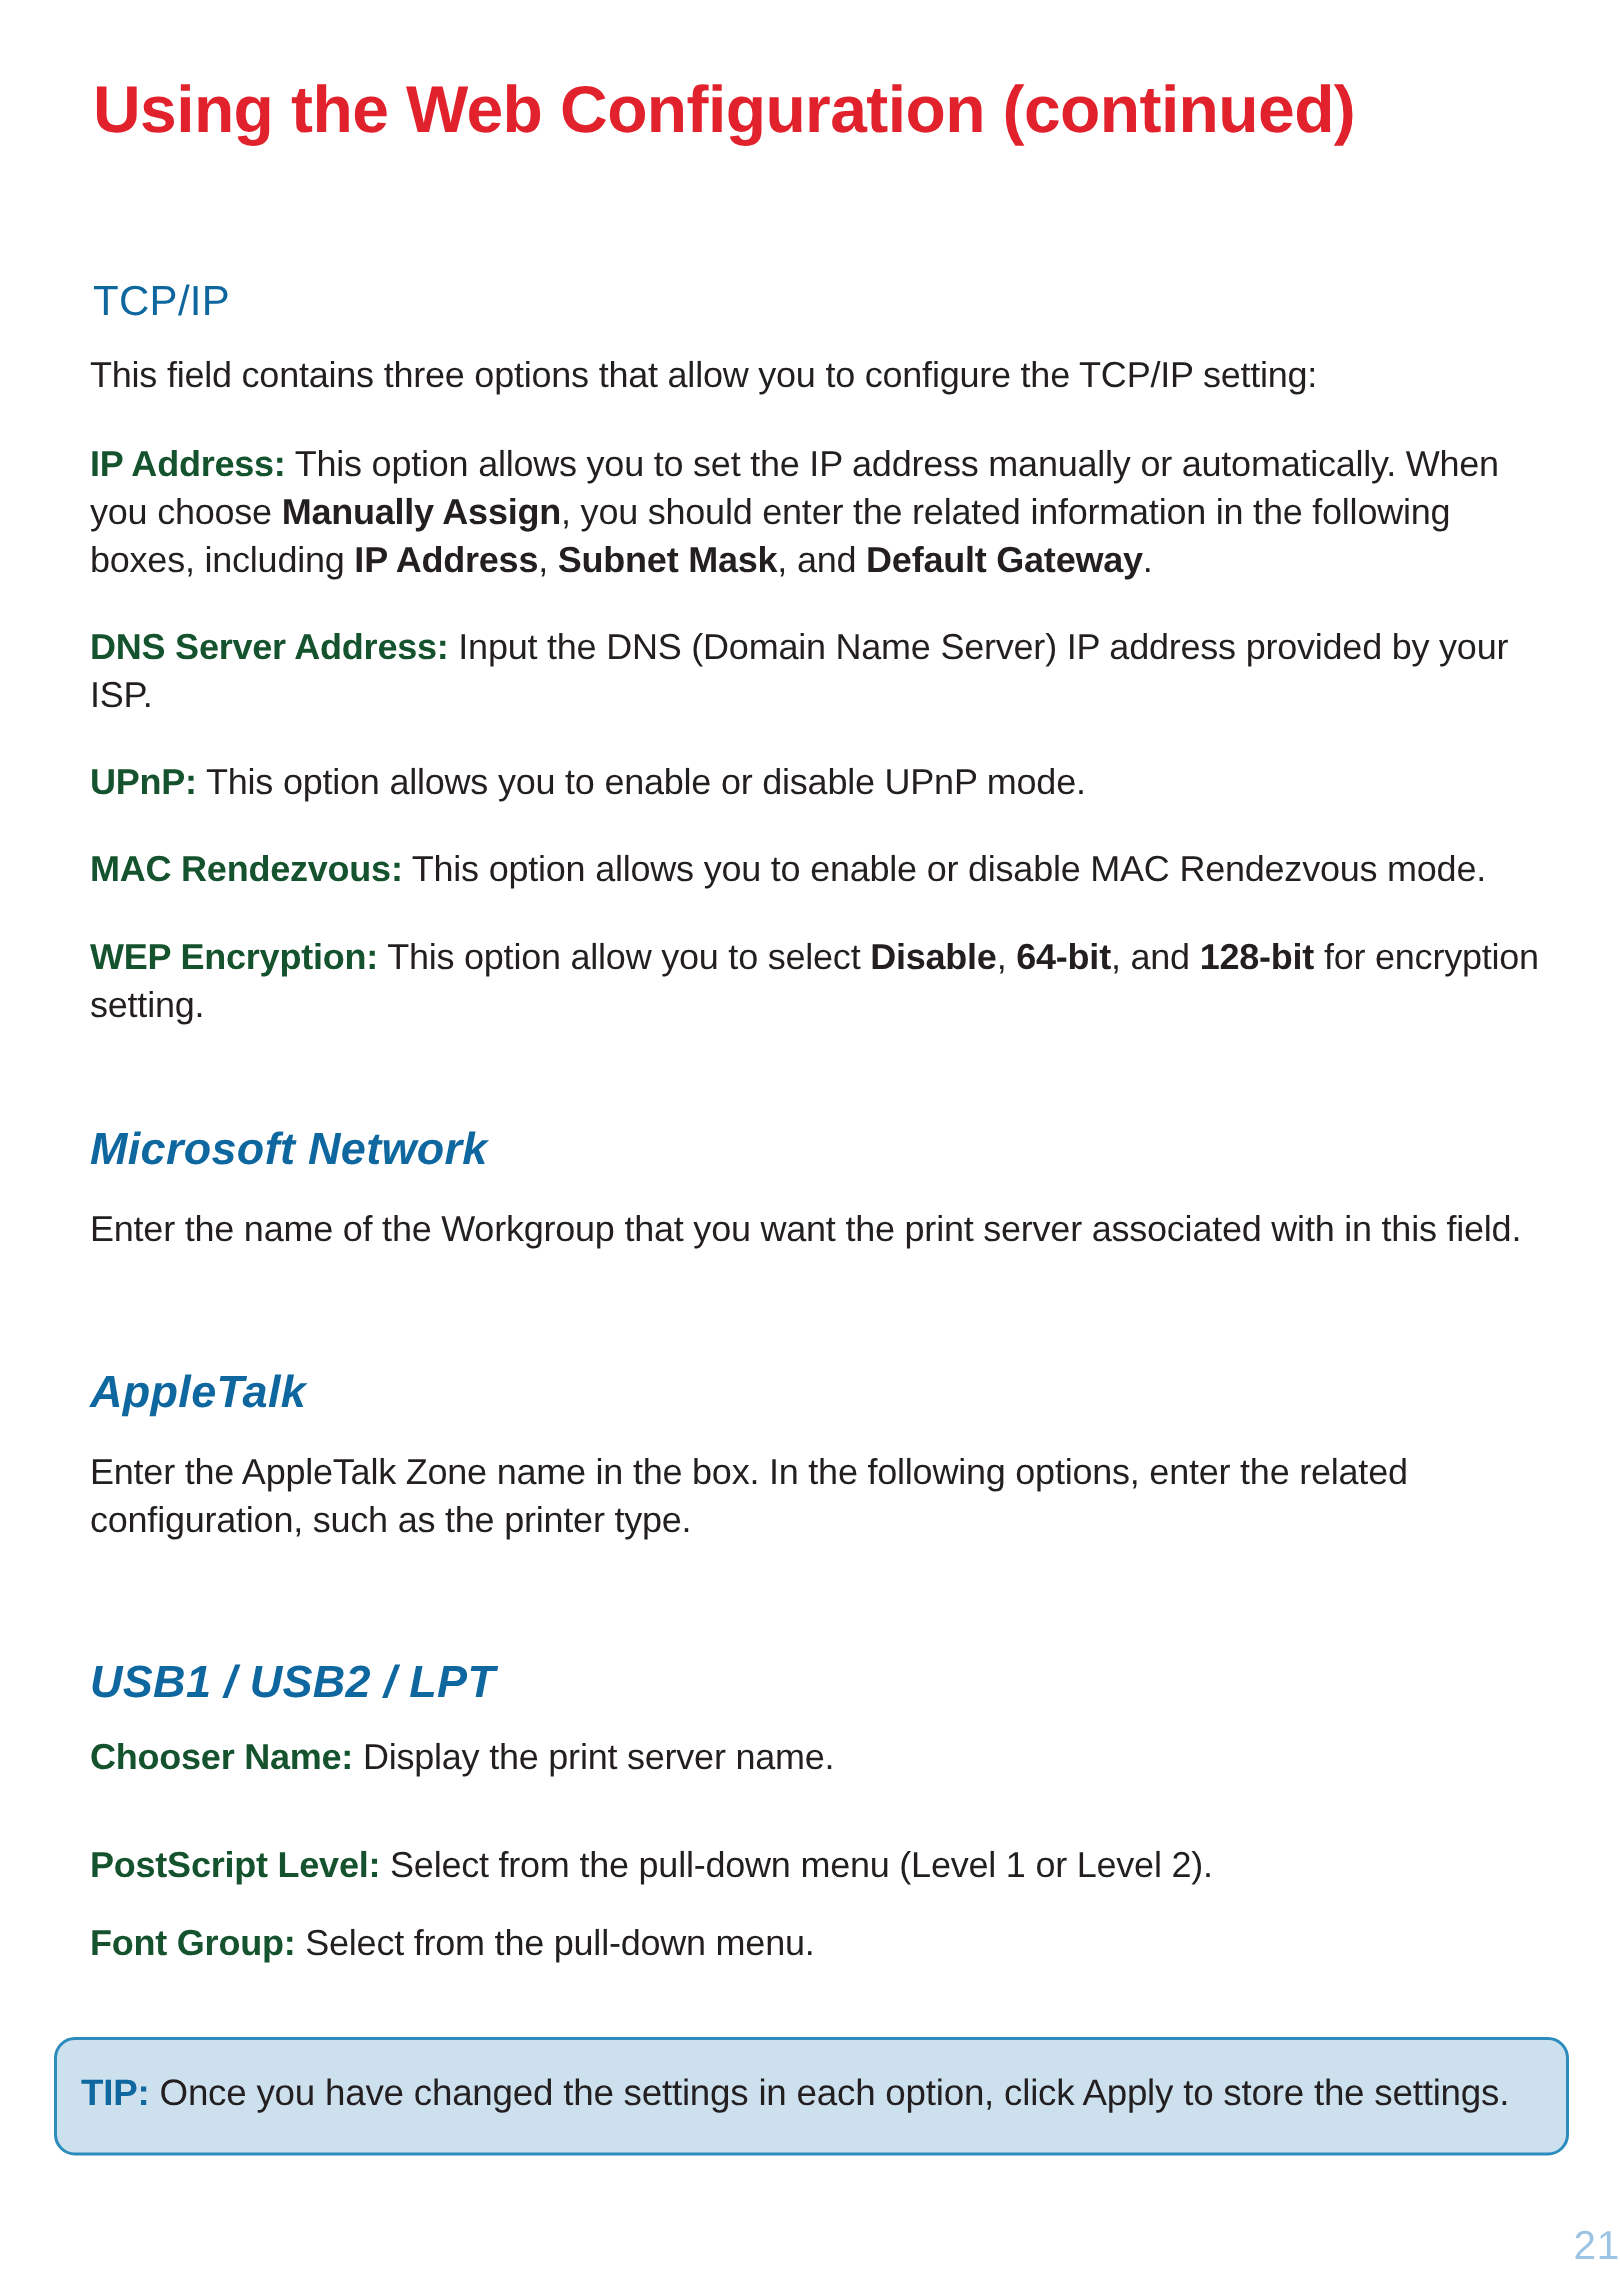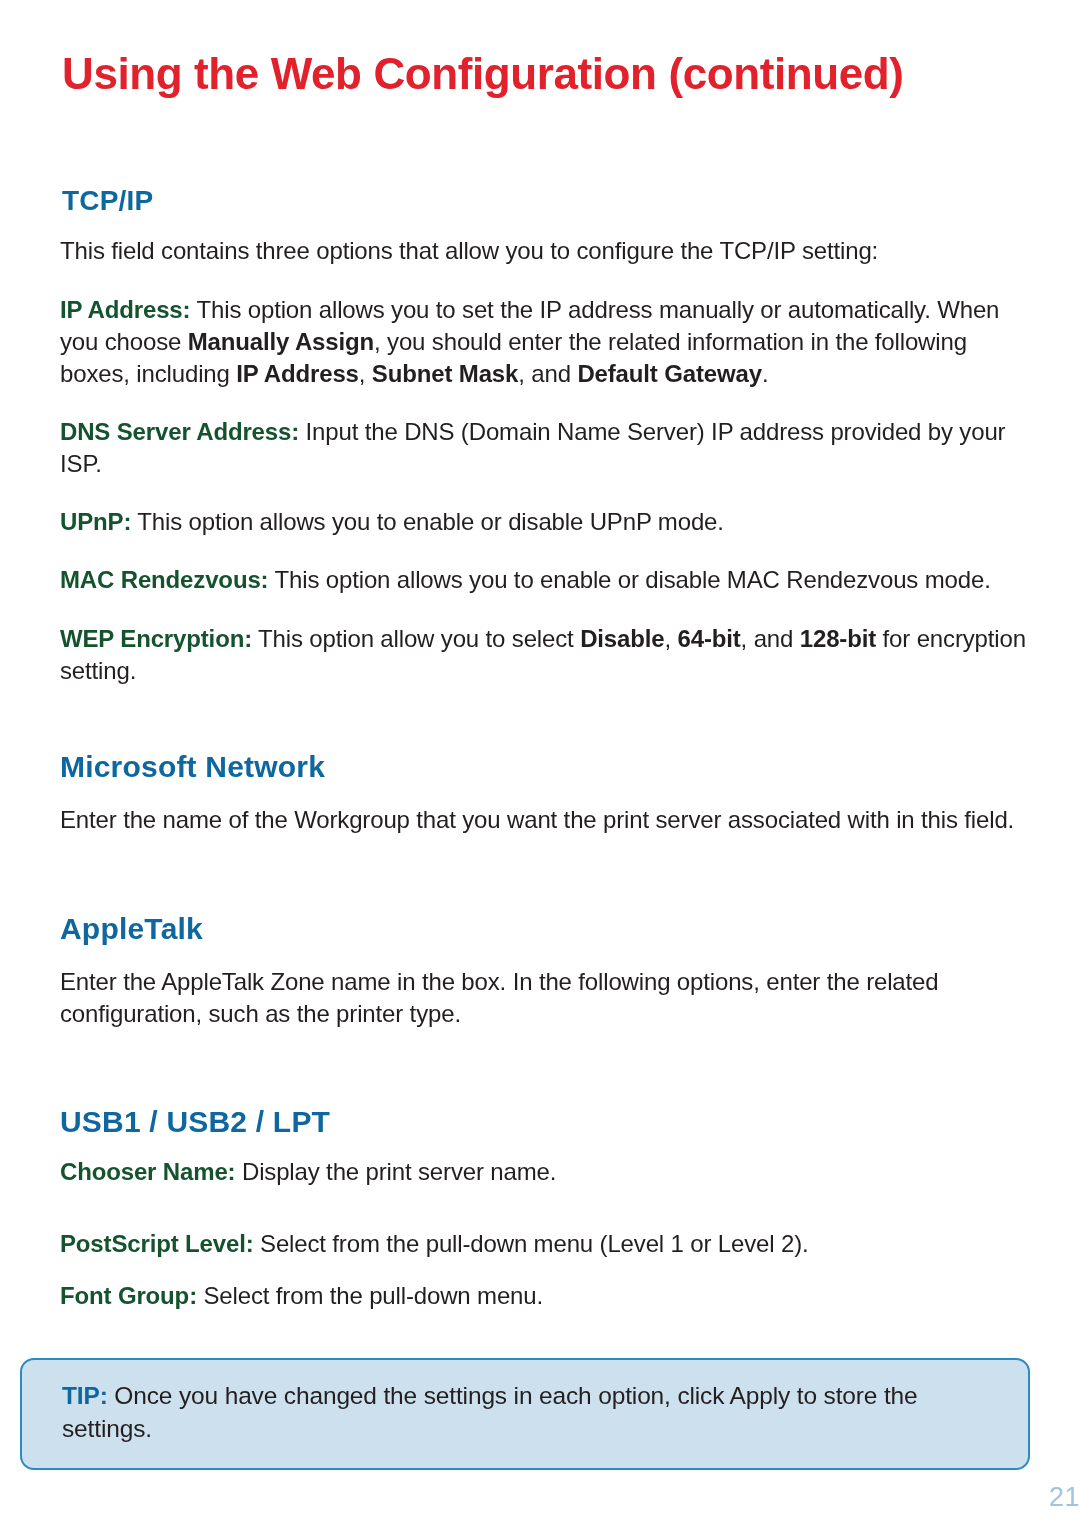--- a/index.html
+++ b/index.html
@@ -56,34 +56,35 @@
   .content {
     position: absolute;
     left: 60px;
     top: 186px;
     width: 968px;
   }
 
   h3.sub-head {
     margin: 0;
     font-size: 28px;
-    font-weight: bold;
+    font-weight: normal;
     color: #0e679f;
     letter-spacing: 0.2px;
     line-height: 1.05;
   }
   h3.sub-head.tcpip { margin-left: 2px; }
 
   h2.section-head {
     margin: 0;
     font-size: 30px;
     font-weight: bold;
     color: #0e679f;
     letter-spacing: 0.2px;
     line-height: 1.05;
+    font-style: italic;
   }
 
   p.body {
     margin: 0;
     font-size: 24px;
     line-height: 1.34;
     color: #231f20;
     letter-spacing: -0.15px;
   }
 
@@ -93,28 +94,28 @@
   .sp-18 { height: 18px; }
   .sp-20 { height: 20px; }
   .sp-22 { height: 22px; }
   .sp-26 { height: 26px; }
   .sp-64 { height: 64px; }
   .sp-76 { height: 76px; }
 
   
   .tip-box {
     position: absolute;
-    left: 20px;
+    left: 36px;
     top: 1358px;
     width: 1010px;
     box-sizing: border-box;
     background: #cde0ee;
     border: 2px solid #2c8cbe;
     border-radius: 14px;
-    padding: 20px 24px 22px 40px;
+    padding: 20px 24px 22px 16px;
   }
   .tip-box p {
     margin: 0;
     font-size: 24.5px;
     line-height: 1.34;
     color: #231f20;
     letter-spacing: -0.15px;
   }
   .tip-label {
     color: #0e679f;

